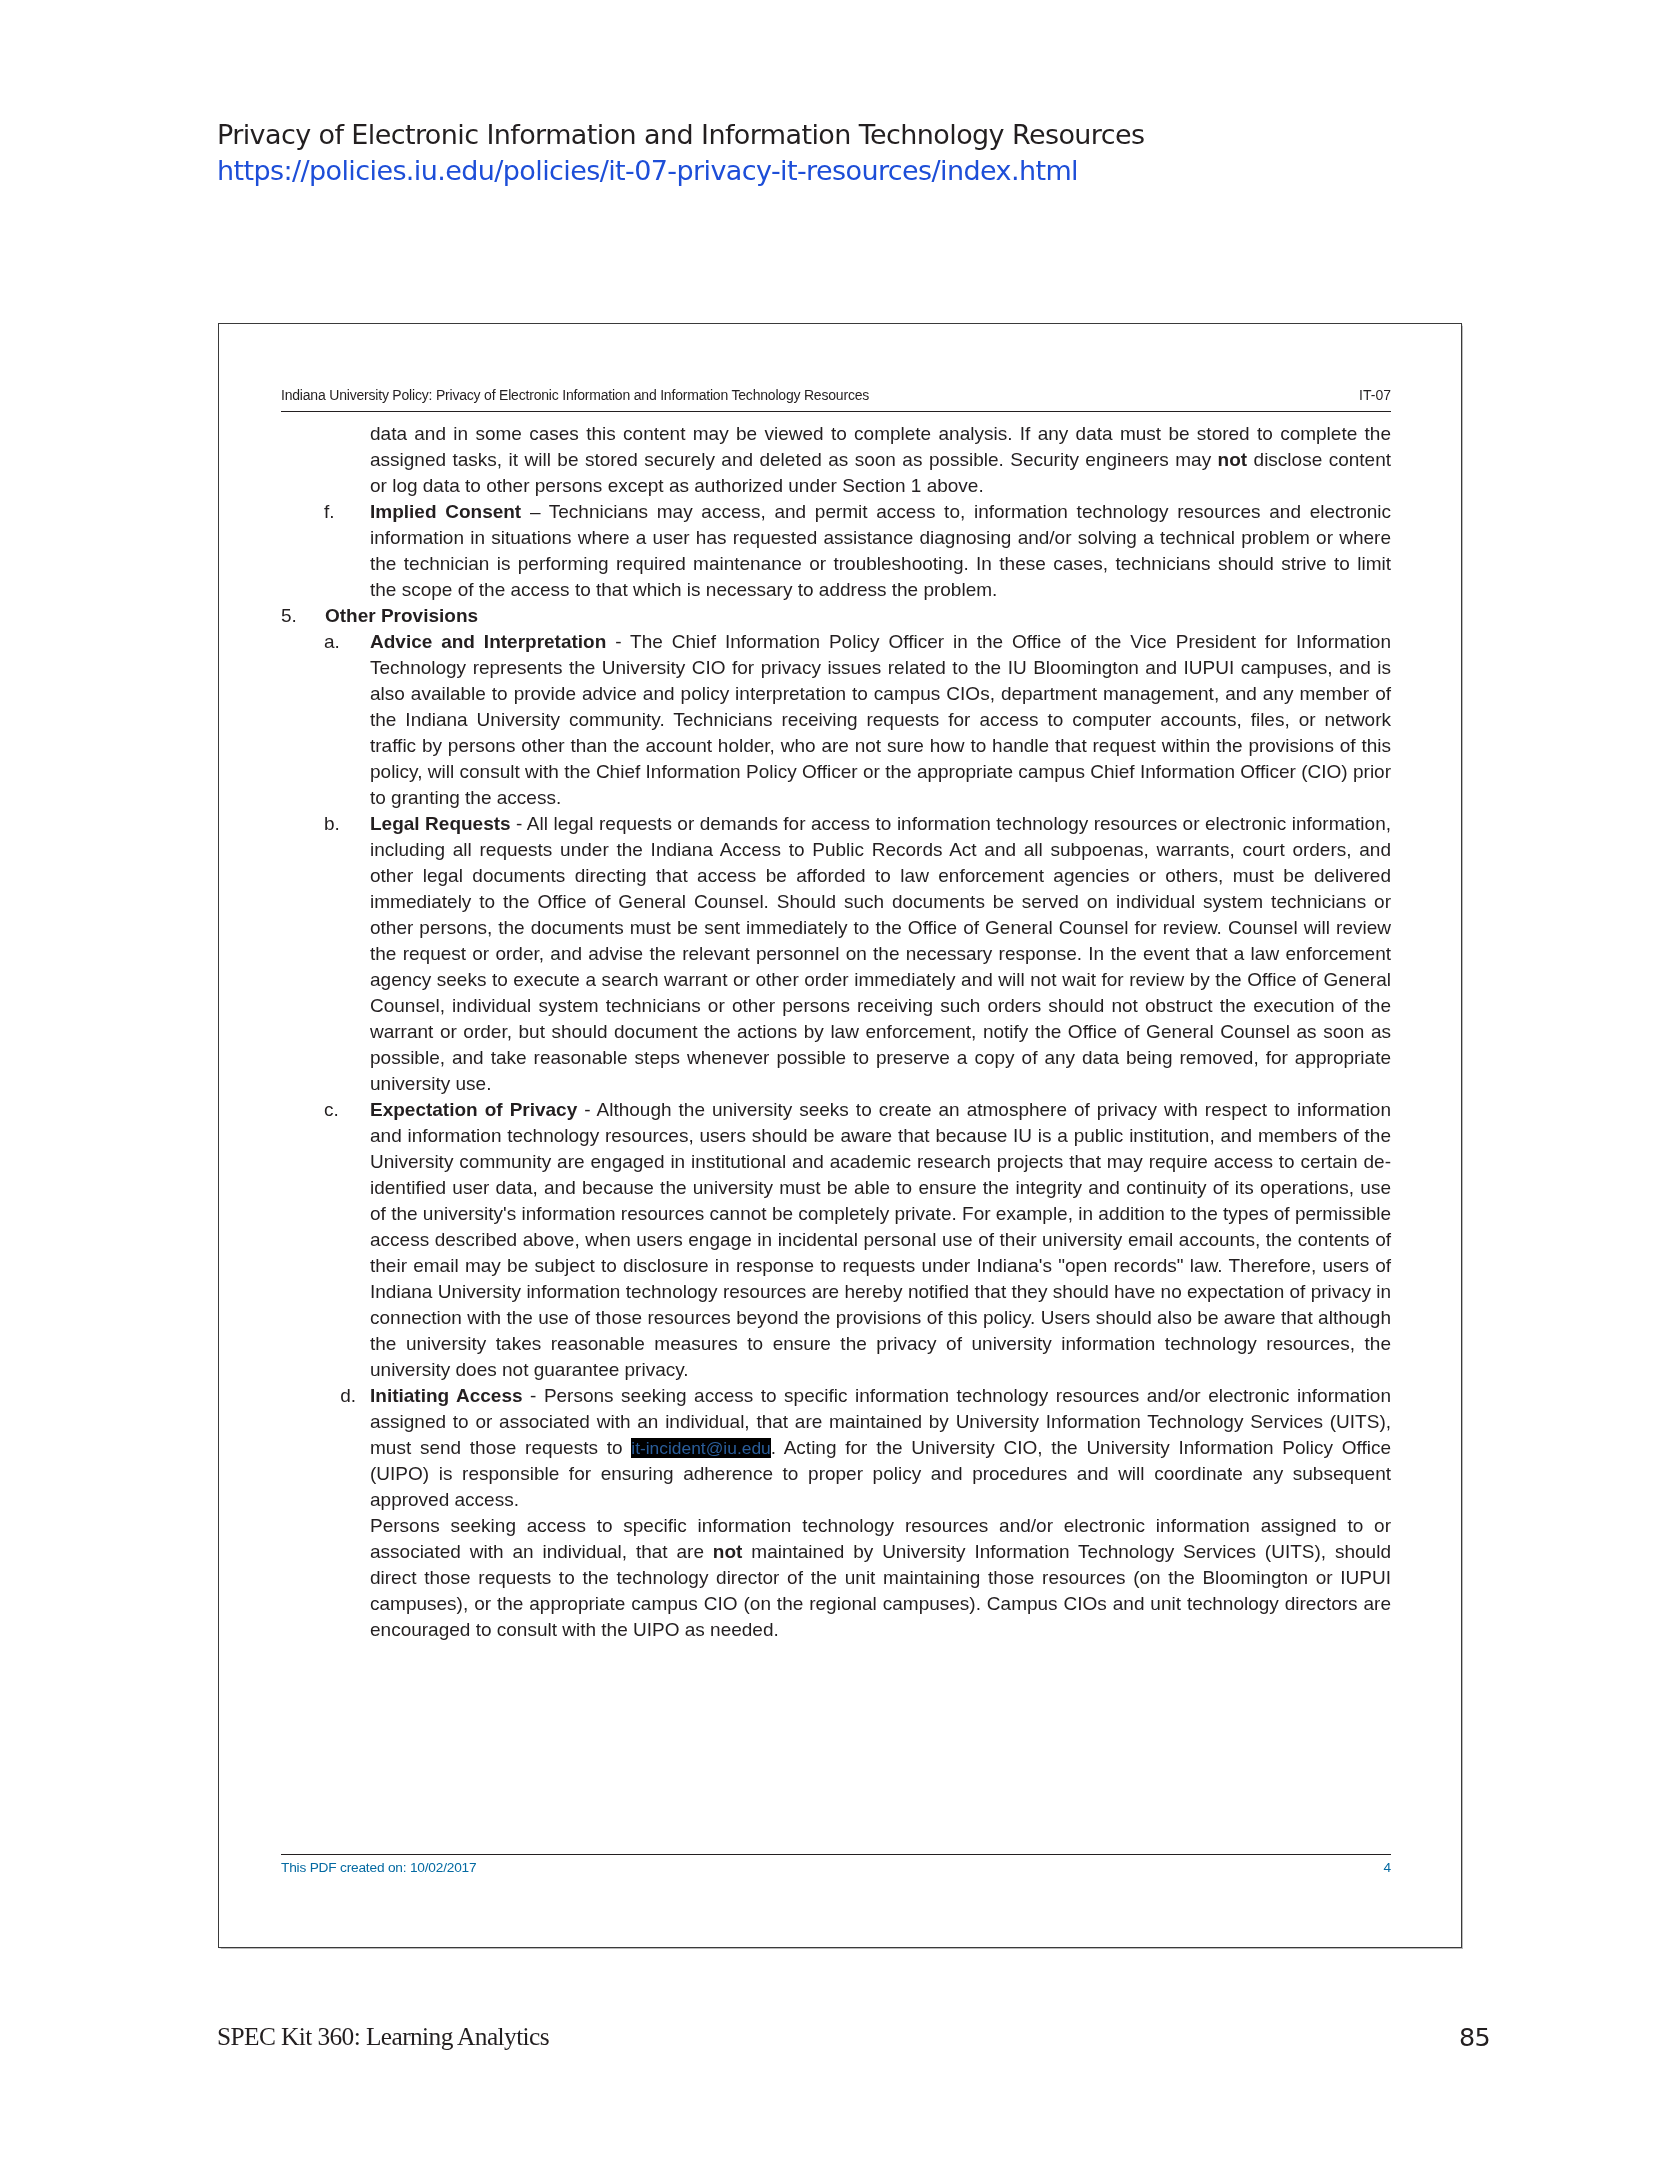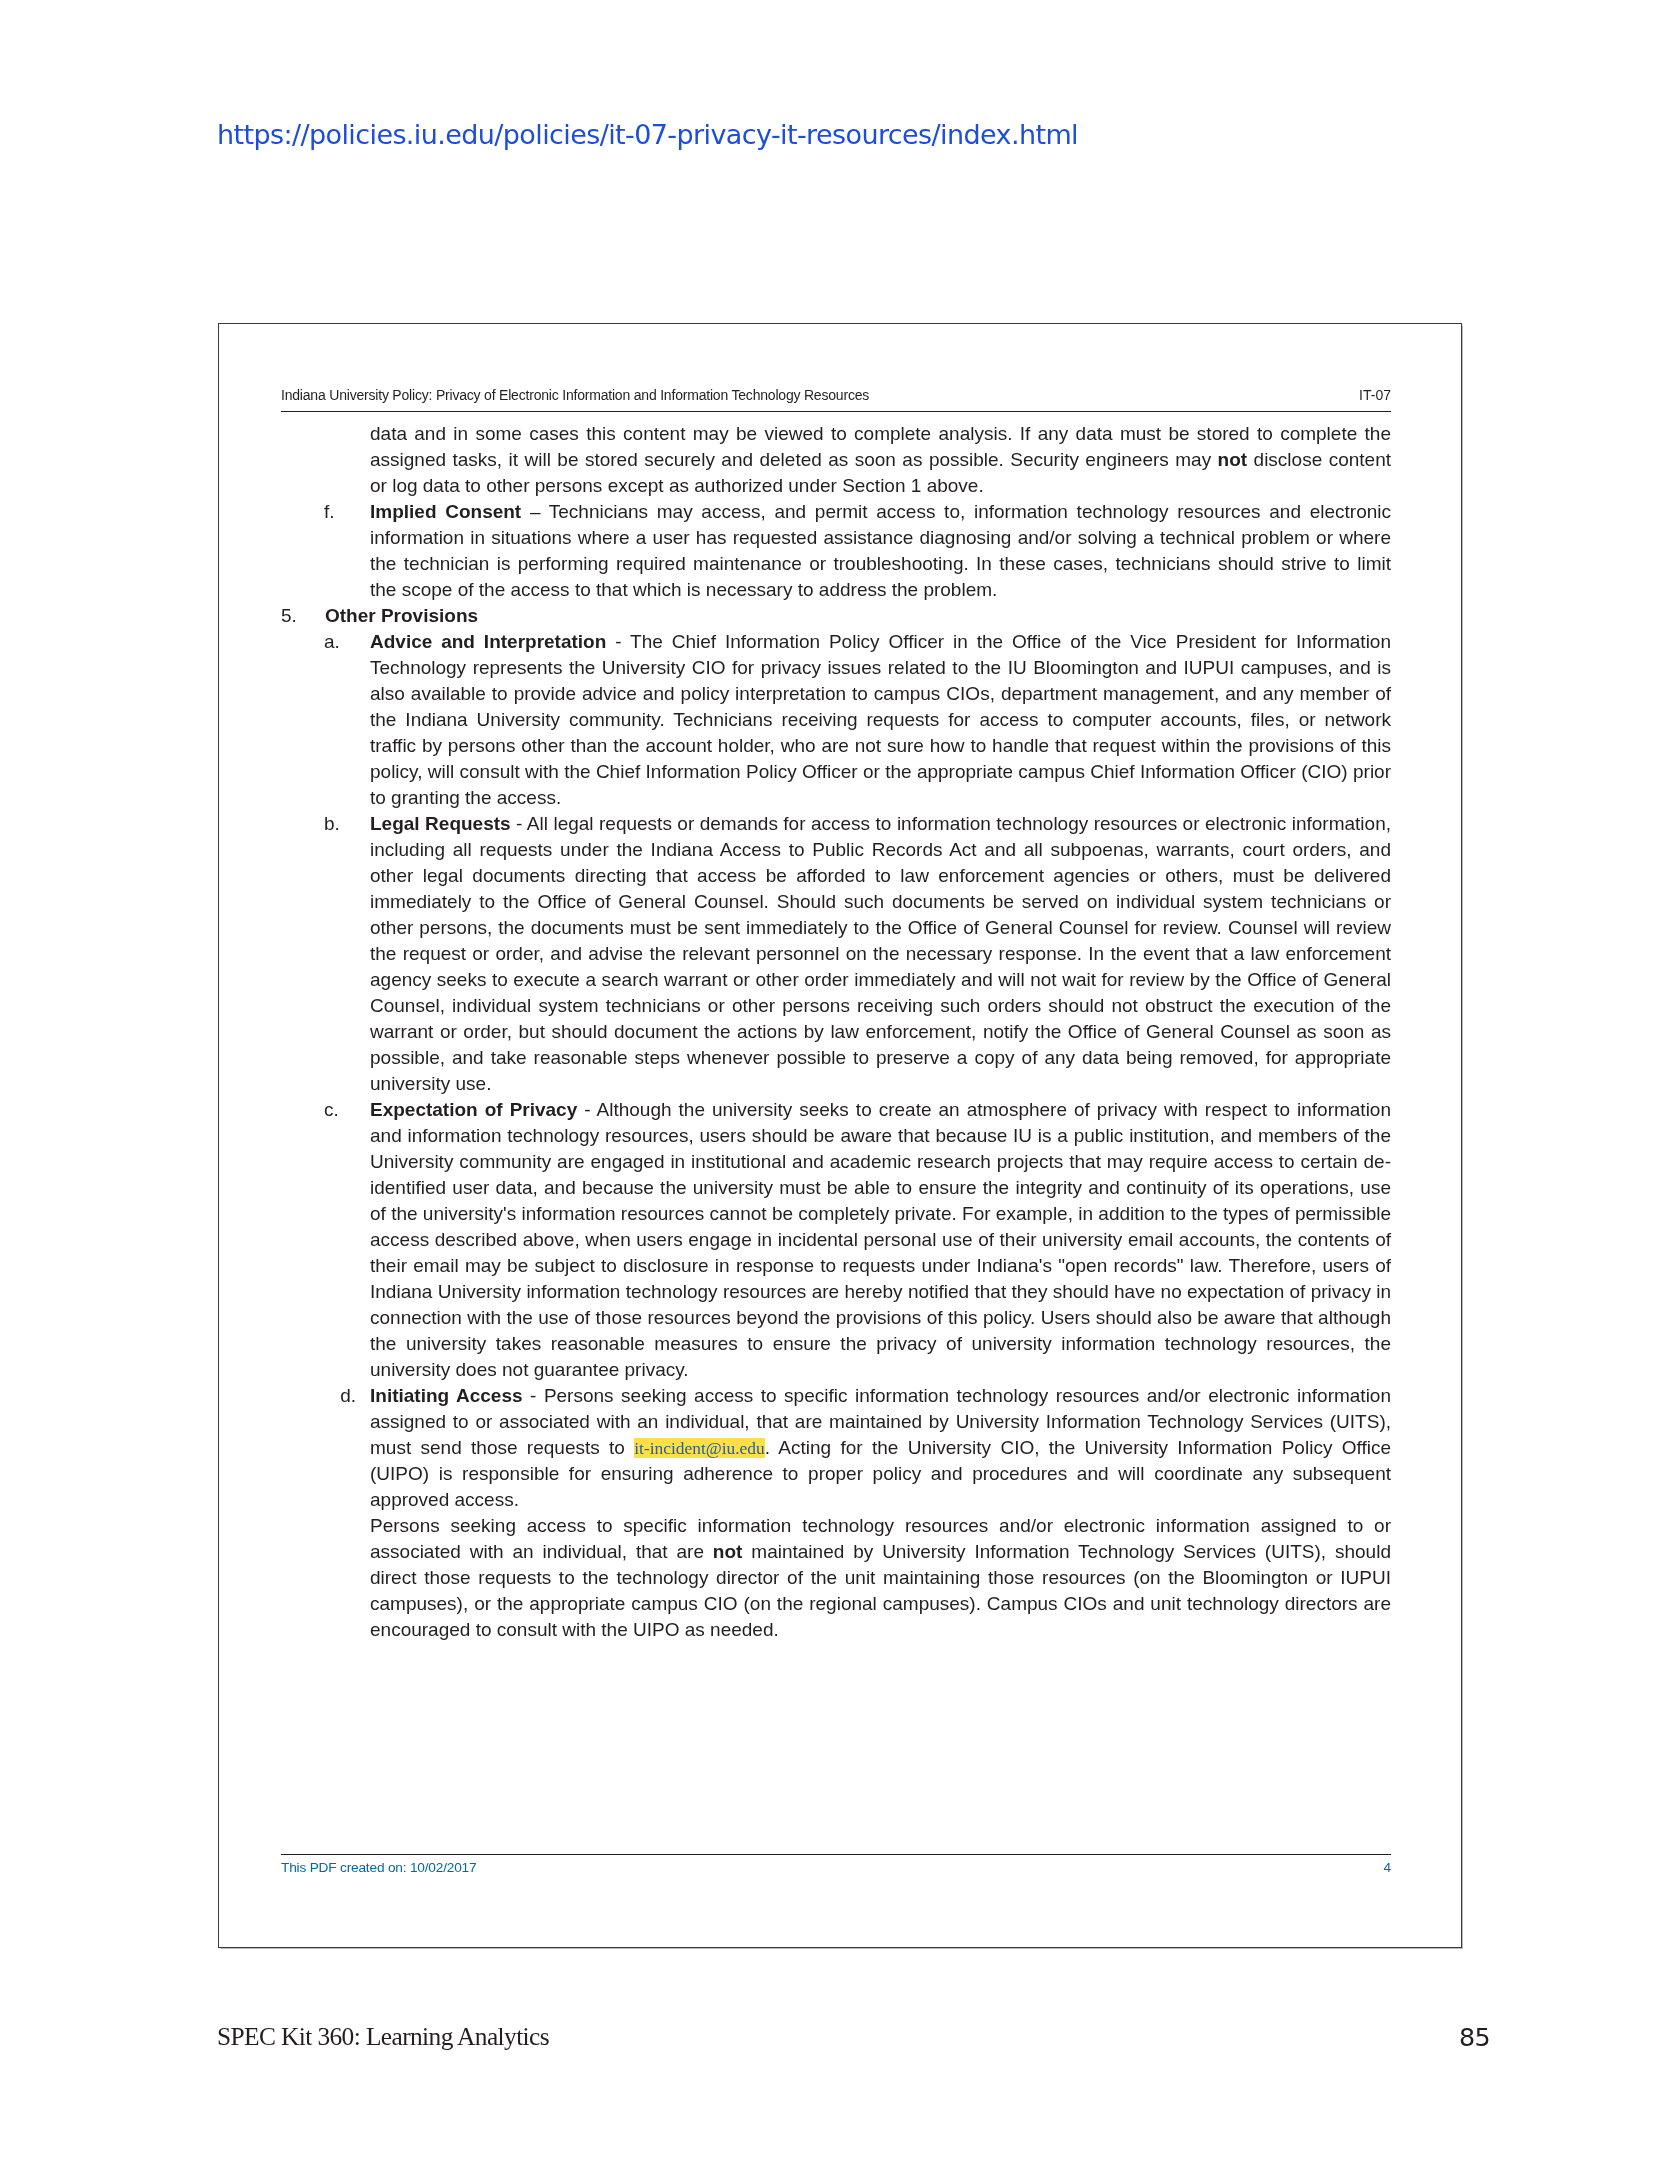--- a/index.html
+++ b/index.html
@@ -16,34 +16,35 @@
   .pdfhead .r { position: absolute; right: 0; top: 1.9px; }
 
   .body { position: absolute; left: 281px; top: 421px; width: 1110px; font-family: "Liberation Sans", sans-serif; font-size: 19px; line-height: 26px; color: #231f20; }
   .body p { margin: 0; text-align: justify; text-align-last: left; }
   .item { position: relative; padding-left: 89px; margin-bottom: 7.5px; }
   .item .lbl { position: absolute; left: 43px; width: 32px; text-align: right; }
   .cont { padding-left: 89px; margin-bottom: 7.5px; }
   .section { position: relative; padding-left: 44px; margin: 0 0 24.5px 0; font-weight: bold; }
   .section .lbl { position: absolute; left: 0; width: 31px; text-align: right; font-weight: normal; }
   b { font-weight: bold; }
-  .link { color: #2a5d9a; background: #fde047; text-decoration: none; font-size: 17.4px; font-family: Liberation Serif, serif; }
+  .link { color: #2a5d9a; background: #000000; text-decoration: none; font-size: 17.4px; }
 
   .pdffoot { position: absolute; left: 281px; top: 1854px; width: 1110px; border-top: 1.4px solid #231f20; font-family: "Liberation Sans", sans-serif; font-size: 13.7px; color: #0369a1; }
   .pdffoot .l { position: absolute; left: 0; top: 4.7px; letter-spacing: -0.2px; }
   .pdffoot .r { position: absolute; right: 0; top: 4.7px; }
 
   .pagefoot { position: absolute; left: 217px; top: 2022px; width: 1273px; font-family: "DejaVu Sans", sans-serif; font-size: 25.4px; color: #231f20; letter-spacing: -0.6px; }
   .pagefoot .l { position: absolute; left: 0; top: 0; font-family: Liberation Serif, serif; }
   .pagefoot .r { position: absolute; right: 0; top: 0; }
 </style>
 </head>
 <body>
 
 <div class="top">
+  <div class="t2">Privacy of Electronic Information and Information Technology Resources</div>
   <a class="t3">https://policies.iu.edu/policies/it-07-privacy-it-resources/index.html</a>
 </div>
 
 <div class="frame"></div>
 
 <div class="pdfhead">
   <span class="l">Indiana University Policy: Privacy of Electronic Information and Information Technology Resources</span>
   <span class="r">IT-07</span>
 </div>
 

